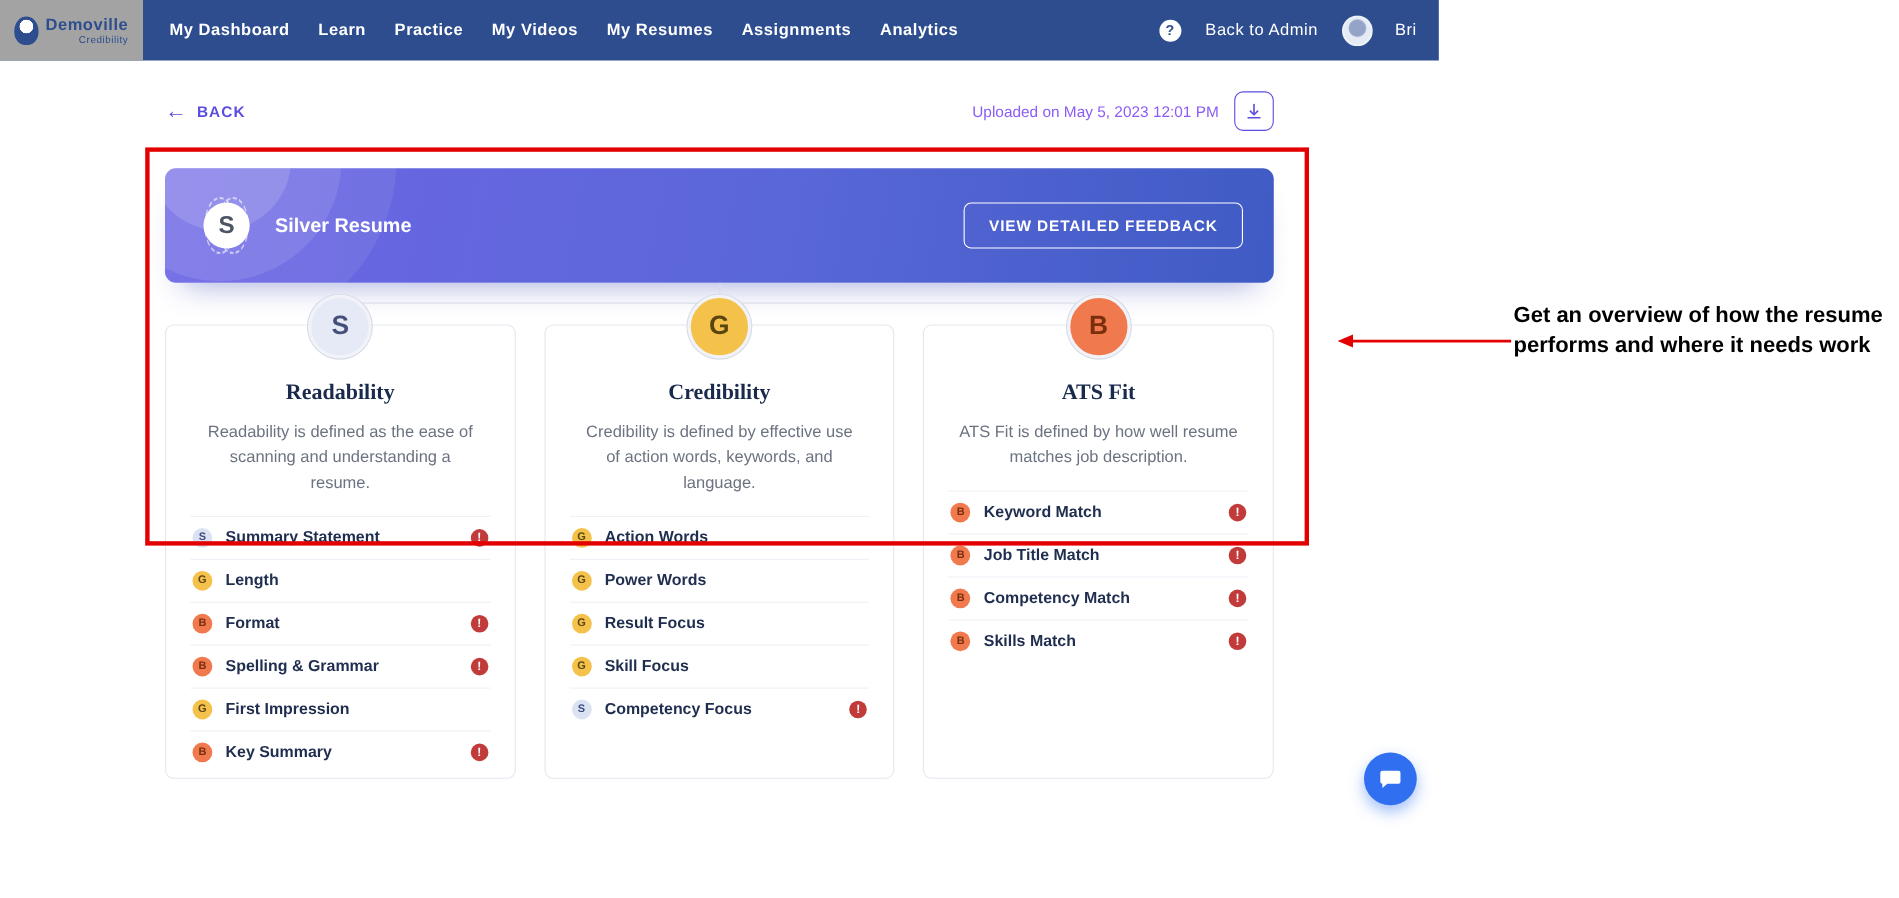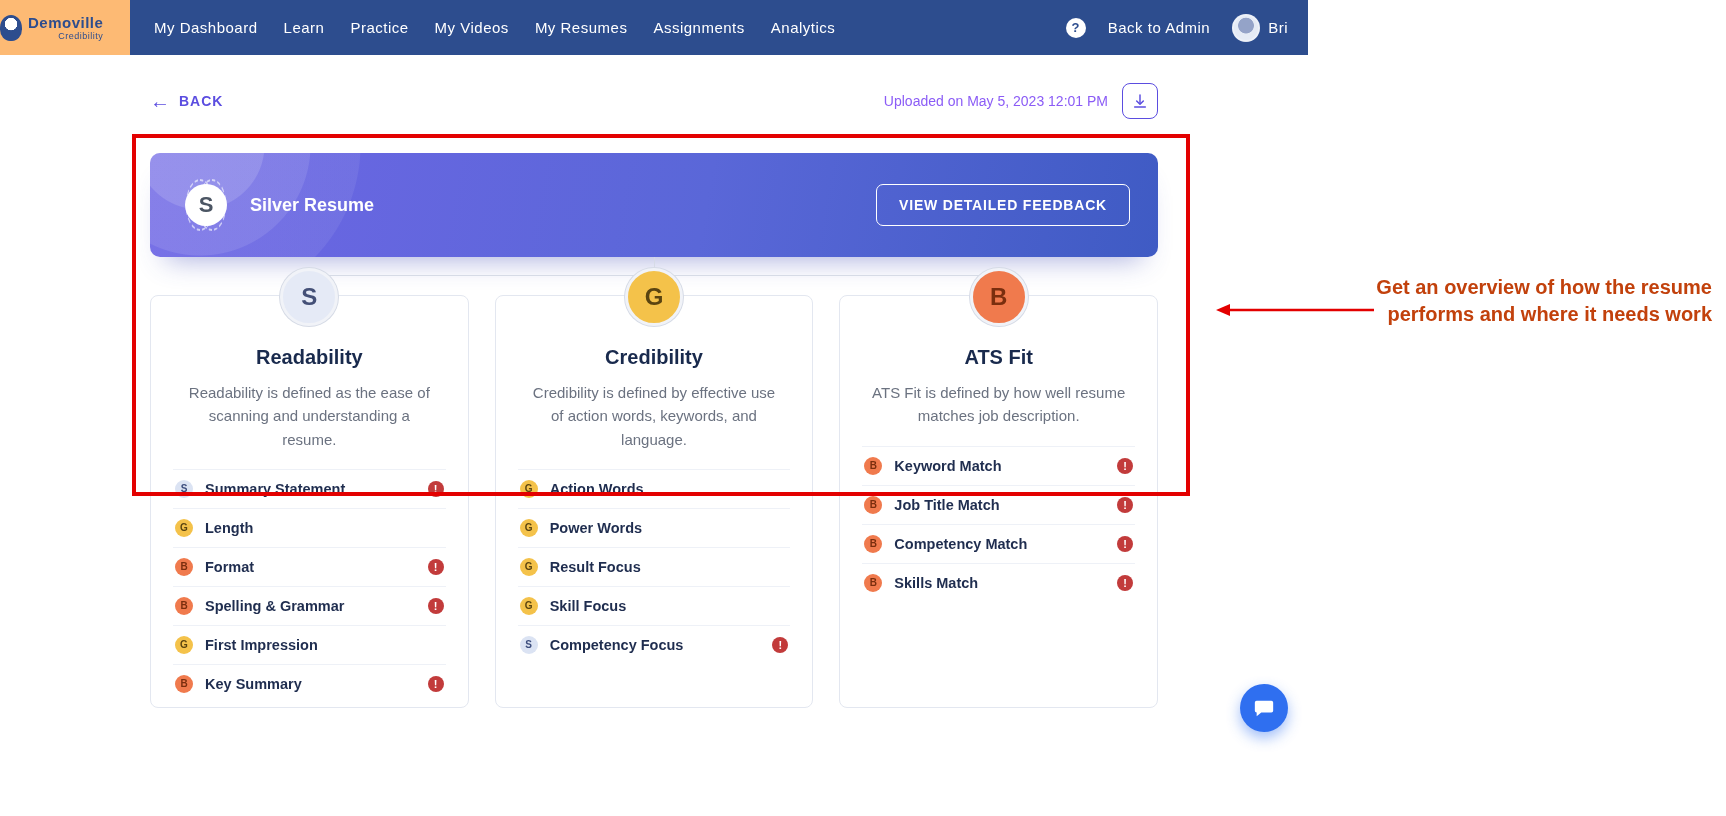--- a/index.html
+++ b/index.html
@@ -20,24 +20,24 @@
     height: 55px;
     width: 1308px;          
     background: #2d4d8e;
     color: #ffffff;
     font-size: 15px;
     letter-spacing: .5px;
   }
   .logo-box {
     width: 130px;
     height: 55px;
-    background: #fdba74;
+    background: #a3a3a3;
     display: flex;
     align-items: center;
-    justify-content: flex-start;
+    justify-content: center;
     gap: 6px;
   }
   .logo-icon {
     width: 22px;
     height: 26px;
     background: radial-gradient(circle at 50% 35%, #ffffff 30%, #2d4d8e 32%);
     border-radius: 50% 50% 45% 45%;
   }
   .logo-text {
     font-size: 15px;
@@ -45,36 +45,36 @@
     color: #2d4d8e;
     line-height: 1;
   }
   .logo-sub {
     font-size: 9px;
     color: #2d4d8e;
     display: block;
     text-align: right;
     font-weight: 400;
   }
-  .nav-links { display: flex; gap: 26px; margin-left: 24px; }
+  .nav-links { display: flex; gap: 26px; margin-left: 24px; font-weight: bold; }
   .nav-links span { cursor: pointer; }
   .nav-right { margin-left: auto; display: flex; align-items: center; gap: 22px; padding-right: 20px; }
   .help-circle {
     width: 20px; height: 20px; border-radius: 50%;
     background: #ffffff; color: #2d4d8e;
     font-size: 13px; font-weight: 700;
     display: flex; align-items: center; justify-content: center;
     cursor: pointer;
   }
   .avatar {
     width: 24px; height: 24px; border-radius: 50%;
     background: radial-gradient(circle at 50% 40%, #94a3c8 40%, #e5ebf5 44%);
     border: 2px solid #ffffff55;
   }
-  .user-cluster { display: flex; align-items: center; gap: 8px; cursor: pointer; }
+  .user-cluster { display: flex; align-items: center; gap: 20px; cursor: pointer; }
 
   
   .page {
     width: 1308px;
     position: relative;   
   }
 
   .subhead {
     display: flex;
     align-items: center;
@@ -181,21 +181,21 @@
     box-shadow: 0 0 0 1px #d6dbe6;
     display:flex; align-items:center; justify-content:center;
     font-size: 24px; font-weight: 800;
   }
   .grade-S { background:#e5eaf6; color:#445077; }
   .grade-G { background:#f4c24a; color:#5a4410; }
   .grade-B { background:#f07a4d; color:#7a2e0e; }
 
   .card h3 {
     text-align:center; margin:0 0 12px;
-    font-size: 20px; font-weight:700; color:#192a4d;
+    font-size: 20px; font-weight:700; color:#192a4d;font-family:Liberation Serif, serif;
   }
   .card-desc {
     text-align:center; color:#6b7280; font-size:15px;
     line-height:1.55; margin-bottom:18px; padding:0 8px;
   }
 
   .check {
     display:flex; align-items:center; gap:12px;
     padding:10px 2px;
     border-top:1px solid #eef1f7;
@@ -243,21 +243,21 @@
     position:absolute; left:1216px; top:303px;
     width:158px; height:14px;
     pointer-events:none;
   }
   .annot-arrow svg { display:block; }
   .annot-text {
     position:absolute; left:1376px; top:274px;
     width:336px;
     font-family:"Arial Black", Arial, sans-serif;
     font-weight:900; font-size:20px; line-height:1.35;
-    color:#c2410c; text-align:right;
+    color:#000000; text-align:left;
     pointer-events:none;
   }
 
   
   .viewport { position:relative; width:1726px; height:816px; }
 </style>
 </head>
 <body>
 
 <div class="viewport">

